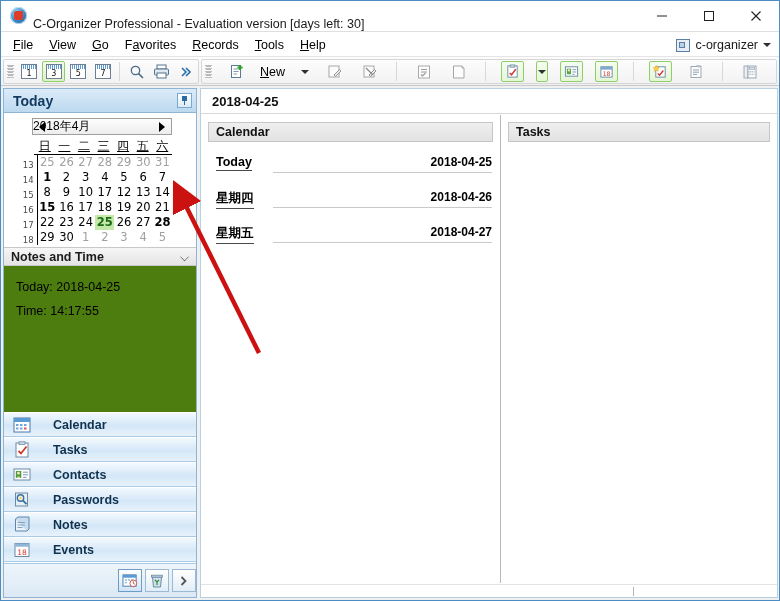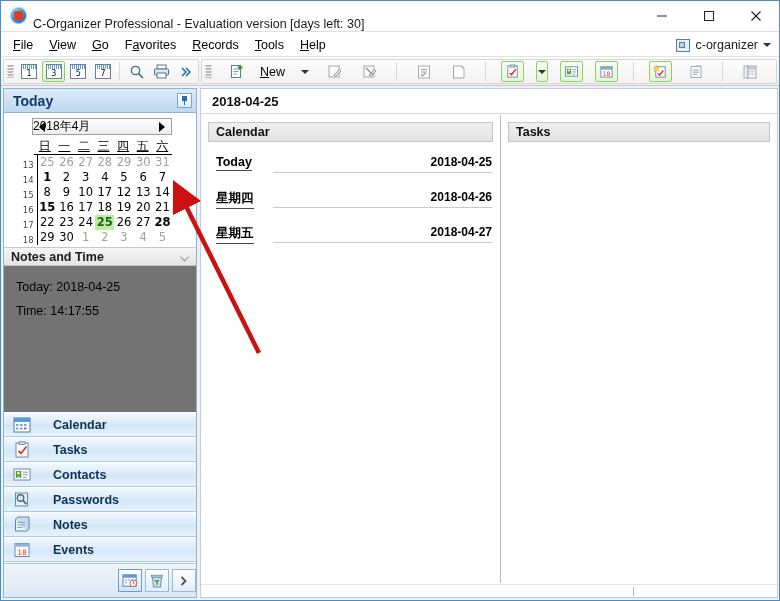--- a/index.html
+++ b/index.html
@@ -158,21 +158,21 @@
   .mc-topline{position:absolute;left:30px;top:41px;width:138px;height:1px;background:#000;}
 
   
   .dt-header{
     position:absolute;left:0;top:158px;width:192px;height:19px;
     background:linear-gradient(#f6f6f6,#e4e4e4);
     border-top:1px solid #c8c8c8;border-bottom:1px solid #c8c8c8;box-sizing:border-box;
   }
   .dt-title{position:absolute;left:7px;top:2px;font-size:12.5px;font-weight:bold;color:#1b1b1b;}
   .dt-chev{position:absolute;right:7px;top:3px;font-size:12px;color:#333;cursor:default;line-height:12px;}
-  .dt-body{position:absolute;left:0;top:177px;width:192px;height:155px;background:#737373;}
+  .dt-body{position:absolute;left:0;top:177px;width:192px;height:155px;background:#4d7c0f;}
   .dt-line{position:absolute;left:12px;font-size:12.5px;color:#000;}
 
   
   .navlist{position:absolute;left:0;bottom:35px;width:192px;}
   .navitem{
     height:25px;display:flex;align-items:center;
     background:linear-gradient(#f3f9fe,#d4e7f7 55%,#e7f2fb);
     border-bottom:1px solid #a9cbe6;border-top:1px solid #ffffff;
     box-sizing:border-box;cursor:default;
   }

